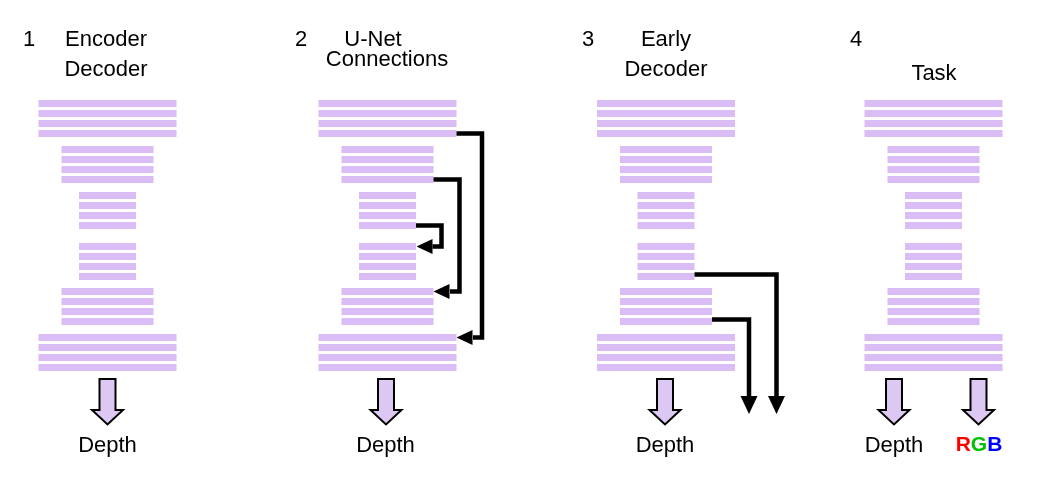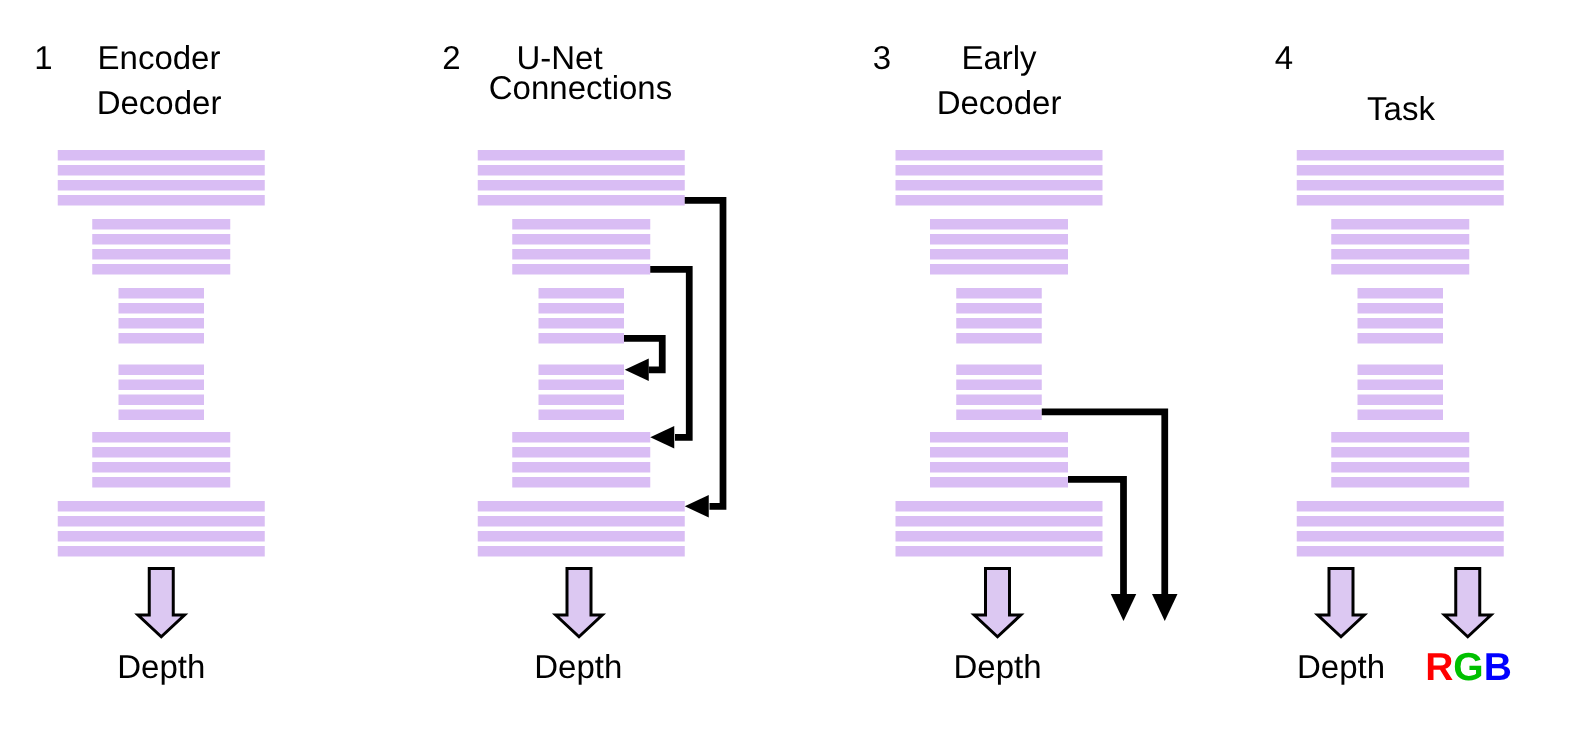--- a/index.html
+++ b/index.html
@@ -14,21 +14,21 @@
   .label{
     position:absolute;
     transform:translateX(-50%);
     font-size:22px;
     line-height:30px;
     color:#000000;
     white-space:nowrap;
   }
   .rgb-label{
     font-weight:bold;
-    font-size:26px;
+    font-size:21px;
   }
 </style>
 </head>
 <body>
 
 <div id="canvas">
   <svg id="shapes" width="1049" height="487" viewBox="0 0 1049 487">
       <g>
         <rect x="38.5" y="100" width="138" height="7" fill="#D9BDF4"></rect>
         <rect x="38.5" y="110" width="138" height="7" fill="#D9BDF4"></rect>

